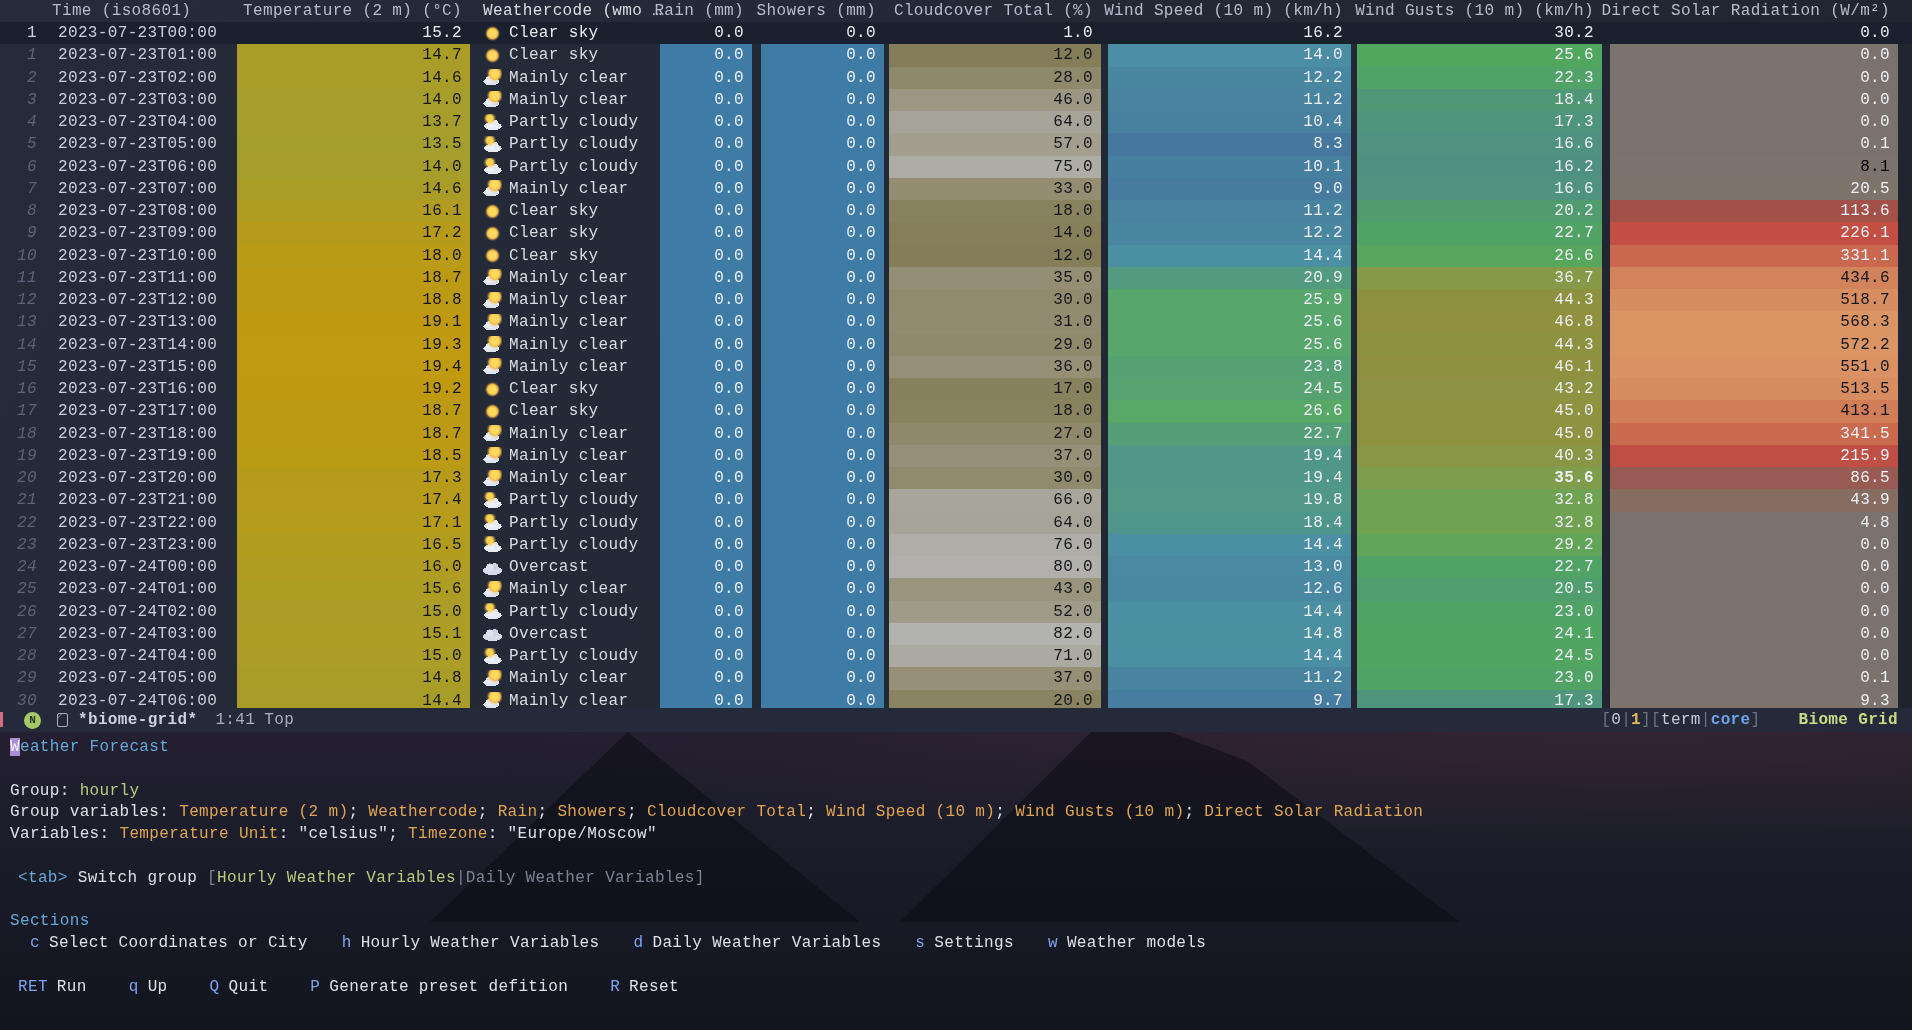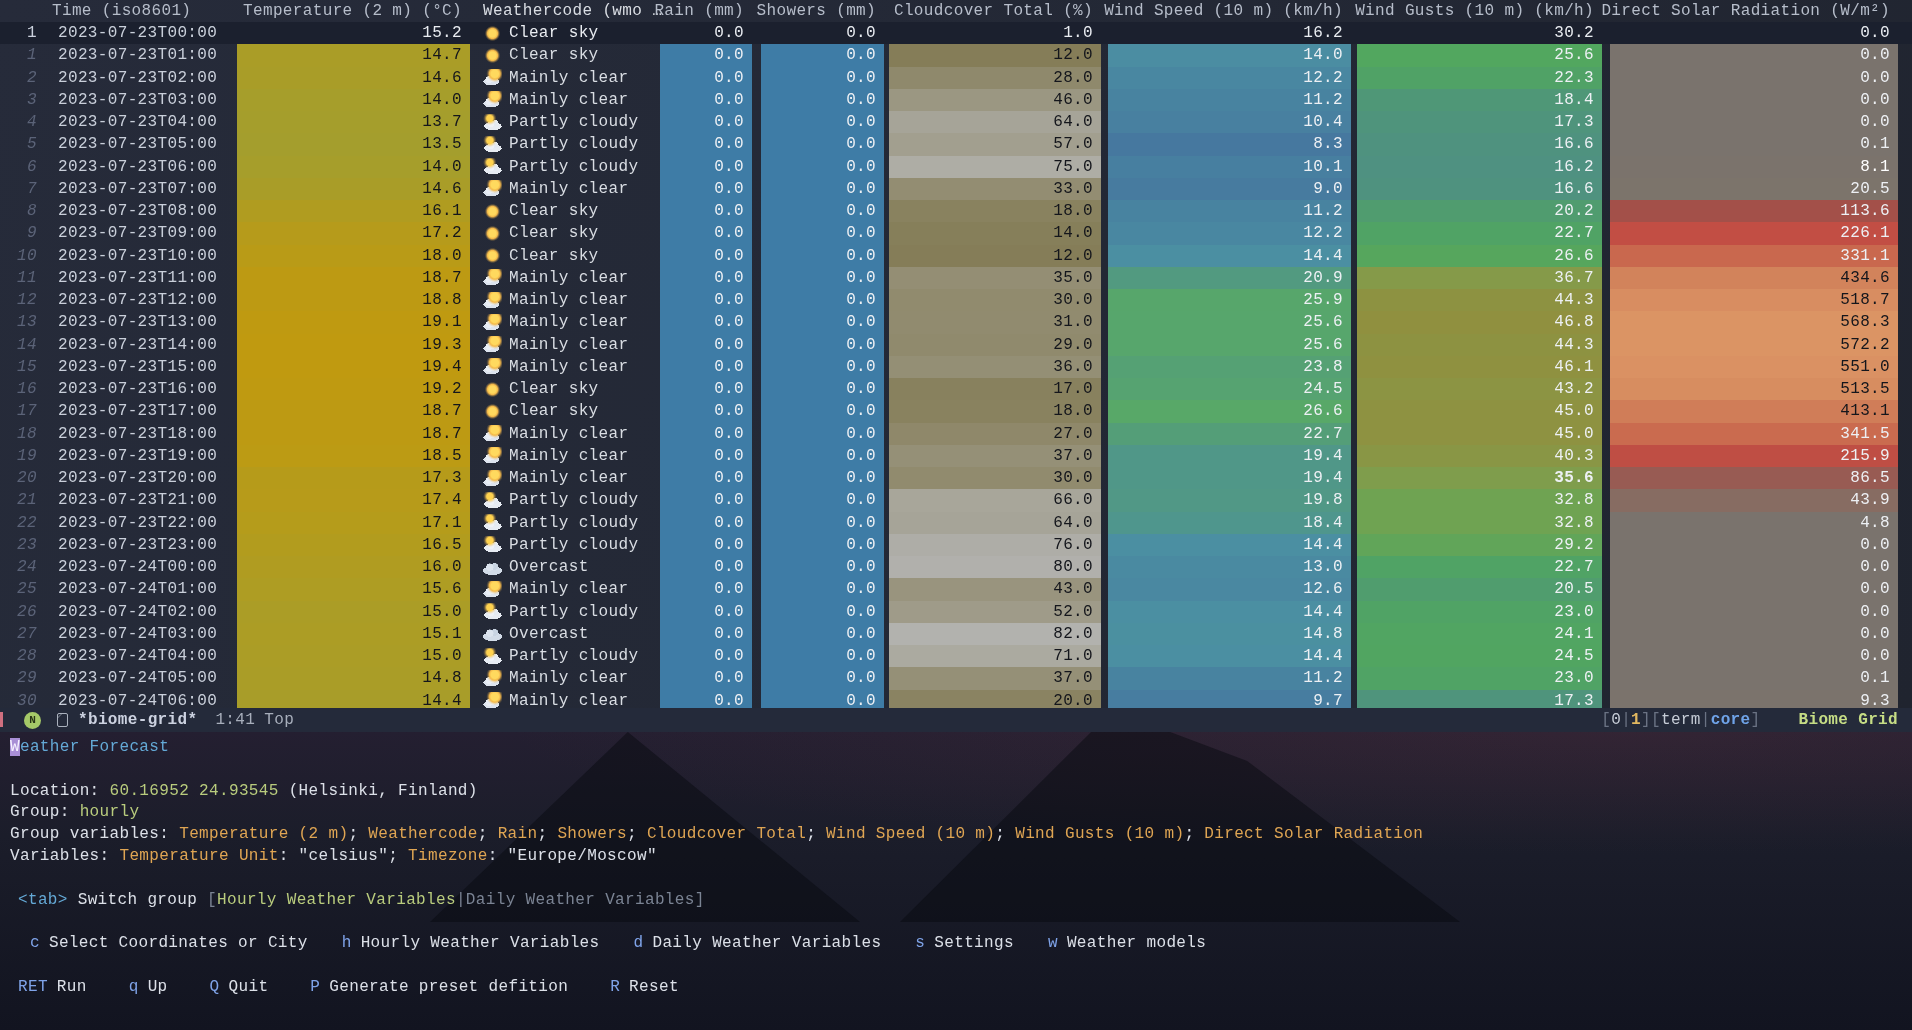--- a/index.html
+++ b/index.html
@@ -215,21 +215,21 @@
           <div class="c-temp cellbox" style="background: rgb(166, 158, 43); color: rgb(20, 22, 28);">14.0</div>
           <div class="c-weather">
             <span class="wicon w-partly"></span>
             <span class="lbl">Partly cloudy</span>
           </div>
           <div class="c-rain cellbox" style="background: rgb(62, 124, 166); color: rgb(237, 240, 244);">0.0</div>
           <div class="c-showers cellbox" style="background: rgb(62, 124, 166); color: rgb(237, 240, 244);">0.0</div>
           <div class="c-cloud cellbox" style="background: rgb(174, 173, 165); color: rgb(20, 22, 28);">75.0</div>
           <div class="c-wind cellbox" style="background: rgb(71, 127, 160); color: rgb(237, 240, 244);">10.1</div>
           <div class="c-gusts cellbox" style="background: rgb(79, 145, 129); color: rgb(237, 240, 244);">16.2</div>
-          <div class="c-solar cellbox" style="background: rgb(123, 115, 108); color: #ffffff;">8.1</div>
+          <div class="c-solar cellbox" style="background: rgb(123, 115, 108); color: #000000;">8.1</div>
         </div>
         <div class="trow">
           <span class="c-gutter">7</span>
           <span class="c-time">2023-07-23T07:00</span>
           <div class="c-temp cellbox" style="background: rgb(169, 157, 40); color: rgb(20, 22, 28);">14.6</div>
           <div class="c-weather">
             <span class="wicon w-mainly"></span>
             <span class="lbl">Mainly clear</span>
           </div>
           <div class="c-rain cellbox" style="background: rgb(62, 124, 166); color: rgb(237, 240, 244);">0.0</div>
@@ -602,32 +602,30 @@
 
   <div id="panel">
     <div class="mountain" id="mtn1"></div>
     <div class="mountain" id="mtn2"></div>
 
     <div class="pline">
       <span class="cursor-block" id="p-cursor">W</span><span class="t-cyan" id="p-title-rest">eather Forecast</span>
     </div>
     <div class="pline"></div>
     <div class="pline">
-      <span class="t-wt">Location: </span><span class="t-green">60.16952 24.93545</span><span class="t-wt"> (Helsinki, Finland)</span>
-    </div>
-    <div class="pline">
       <span class="t-wt">Group: </span><span class="t-green">hourly</span>
     </div>
     <div class="pline" id="p-groupvars">
       <span class="t-wt">Group variables: </span><span id="p-groupvars-items"><span class="t-orange">Temperature (2 m)</span><span class="t-wt">; </span><span class="t-orange">Weathercode</span><span class="t-wt">; </span><span class="t-orange">Rain</span><span class="t-wt">; </span><span class="t-orange">Showers</span><span class="t-wt">; </span><span class="t-orange">Cloudcover Total</span><span class="t-wt">; </span><span class="t-orange">Wind Speed (10 m)</span><span class="t-wt">; </span><span class="t-orange">Wind Gusts (10 m)</span><span class="t-wt">; </span><span class="t-orange">Direct Solar Radiation</span></span>
     </div>
     <div class="pline" id="p-variables"><span class="t-wt">Variables: </span><span class="t-orange">Temperature Unit</span><span class="t-wt">: "celsius"; </span><span class="t-orange">Timezone</span><span class="t-wt">: "Europe/Moscow"</span></div>
     <div class="pline"></div>
     <div class="pline" id="p-tab" style="padding-left:8px;"><span class="t-cyan">&lt;tab&gt;</span><span class="t-wt"> Switch group </span><span class="t-gray">[</span><span class="t-green">Hourly Weather Variables</span><span class="t-gray">|</span><span class="t-gray">Daily Weather Variables</span><span class="t-gray">]</span></div>
     <div class="pline"></div>
+    <div class="pline t-cyan">Sections</div>
     <div class="pline kvitems-sections" id="p-sections">
         <span class="kvitem"><span class="t-key">c</span><span class="t-wt">Select Coordinates or City</span></span>
         <span class="kvitem"><span class="t-key">h</span><span class="t-wt">Hourly Weather Variables</span></span>
         <span class="kvitem"><span class="t-key">d</span><span class="t-wt">Daily Weather Variables</span></span>
         <span class="kvitem"><span class="t-key">s</span><span class="t-wt">Settings</span></span>
         <span class="kvitem"><span class="t-key">w</span><span class="t-wt">Weather models</span></span>
       </div>
     <div class="pline"></div>
     <div class="pline kvitems-actions" id="p-actions">
         <span class="kvitem"><span class="t-key">RET</span><span class="t-wt">Run</span></span>

